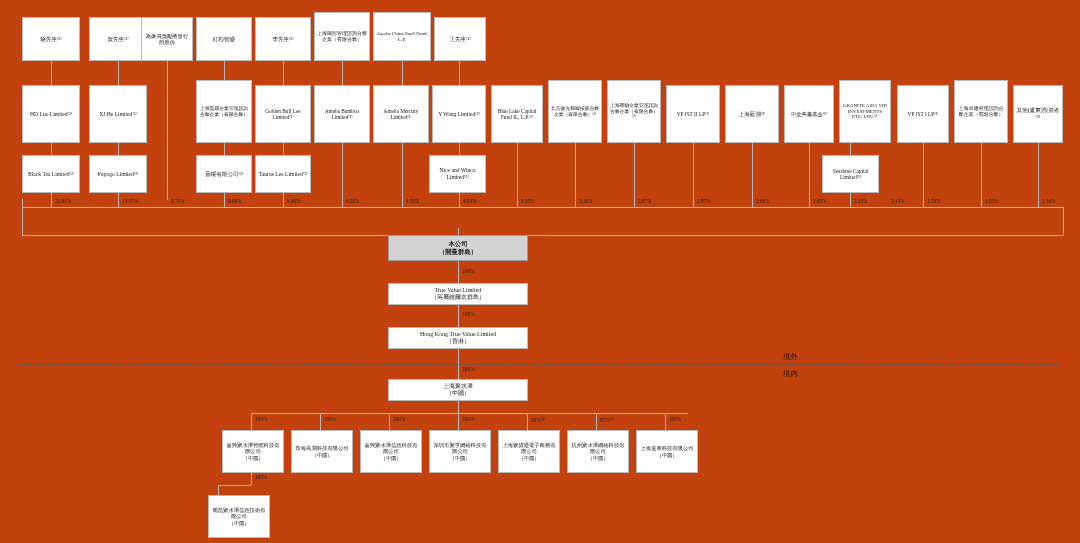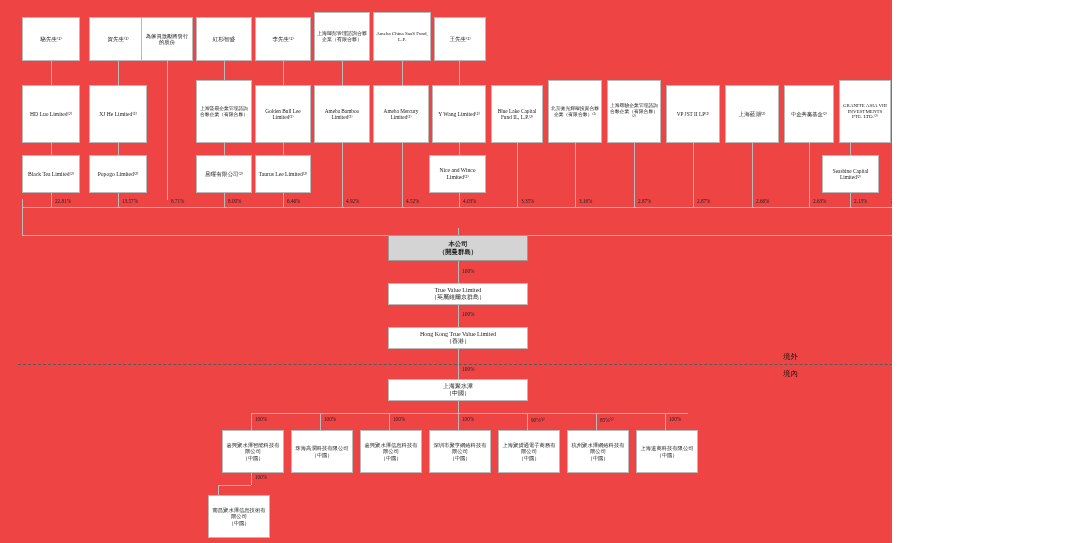--- a/index.html
+++ b/index.html
@@ -3,23 +3,23 @@
 <meta charset="utf-8">
 <style>
   html,body{margin:0;padding:0;background:#ffffff;}
   body{
     font-family:"Liberation Serif","DejaVu Serif",serif;
     color:#1a1a1a;
     -webkit-font-smoothing:antialiased;
   }
   #stage{
     position:relative;
-    width:892px;
+    width:1080px;
     height:543px;
-    background:#ef4444;
+    background:#c2410c;
     overflow:hidden;
   }
   
   .box{
     position:absolute;
     box-sizing:border-box;
     border:1px solid #b9b9b9;
     background:#ffffff;
     display:flex;
     align-items:center;

